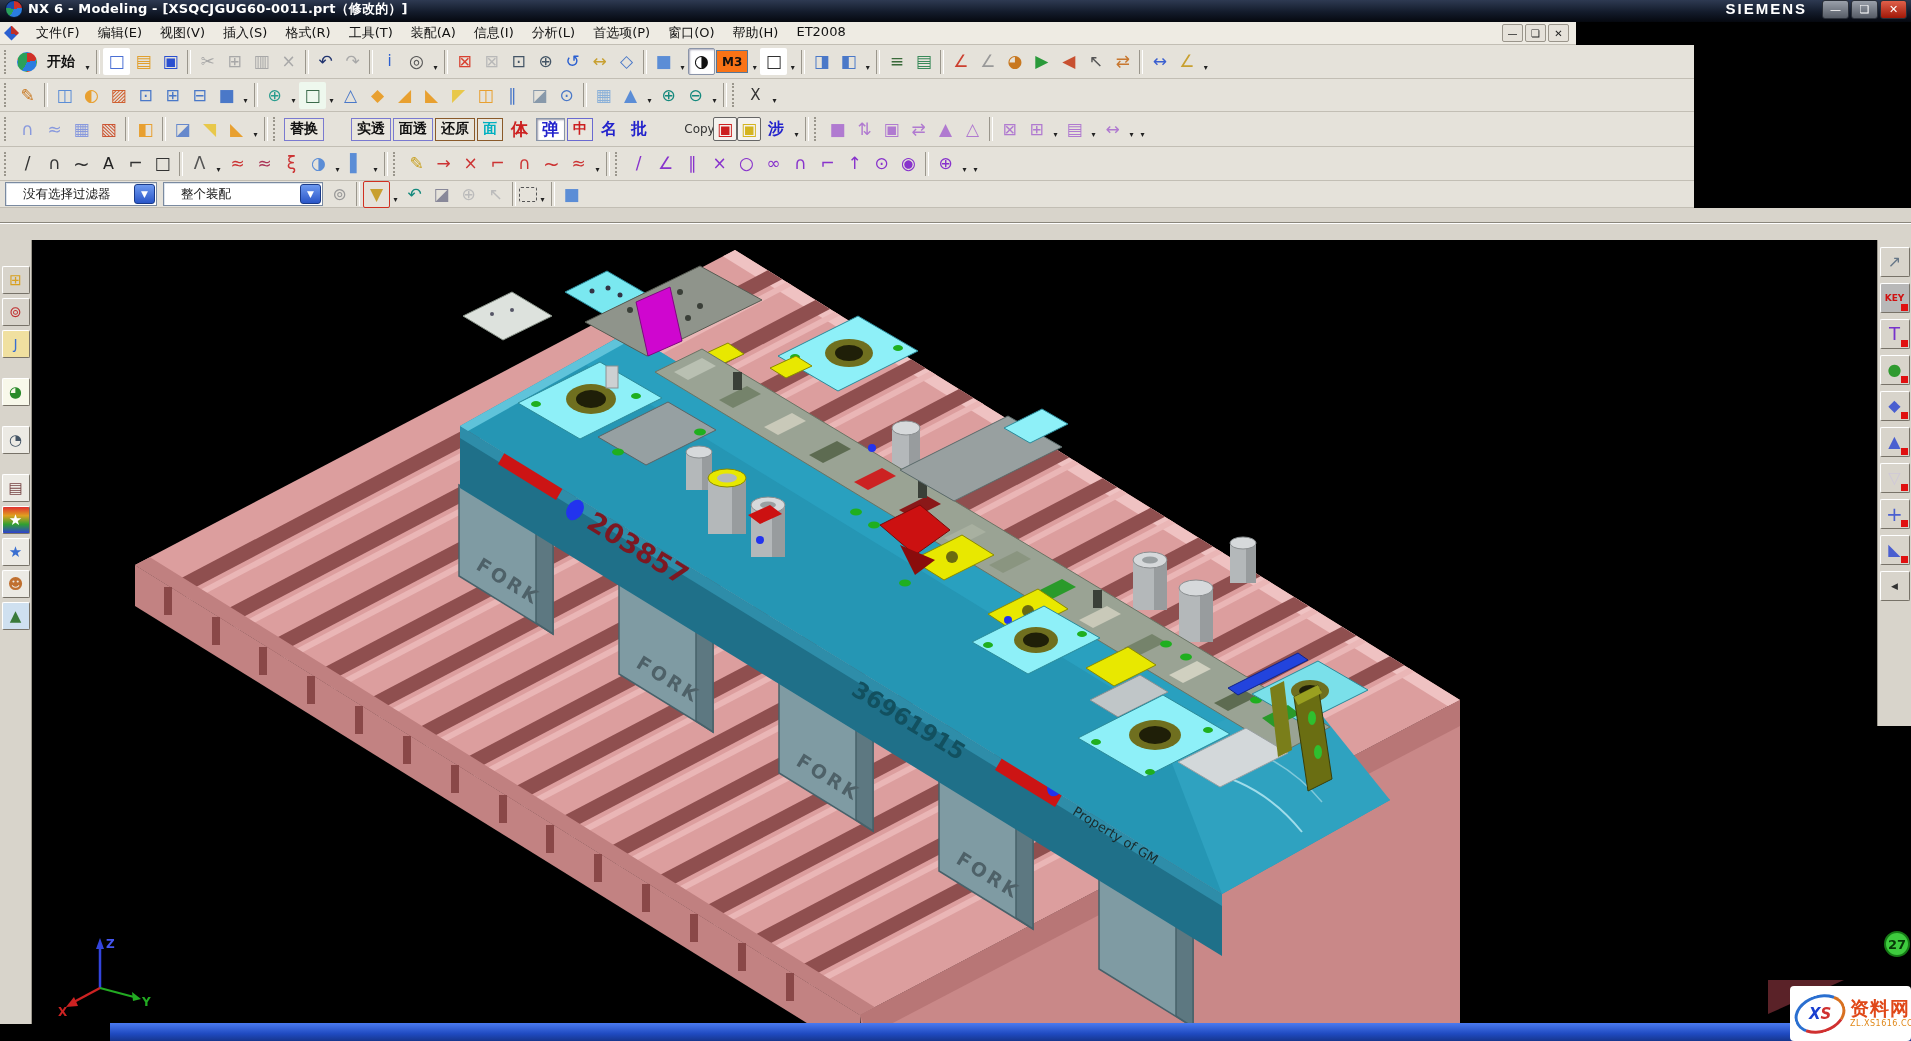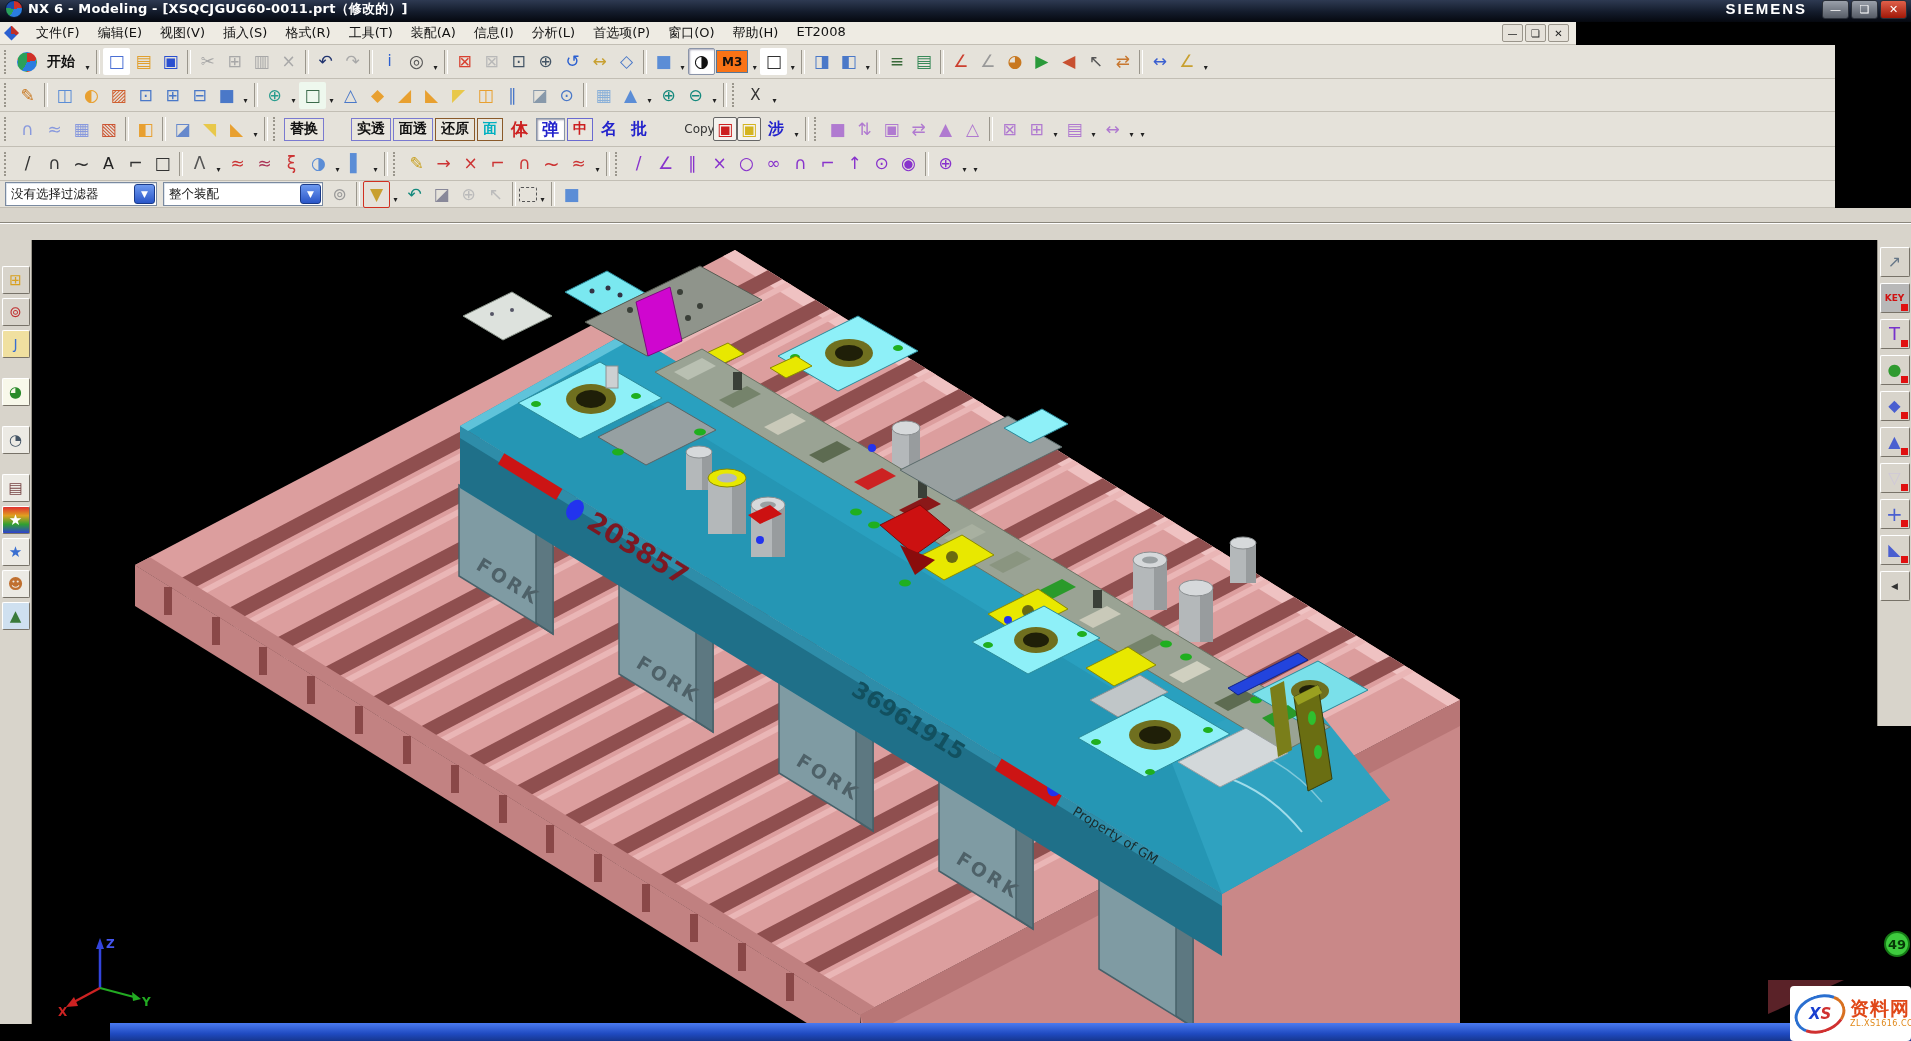--- a/index.html
+++ b/index.html
@@ -23,21 +23,21 @@
   
   .menubar{position:absolute;left:0;top:22px;width:1576px;height:22px;background:#eeebe3;
     border-bottom:1px solid #c2beb4;display:flex;align-items:center}
   .appicon{width:15px;height:15px;margin:0 8px 0 4px;background:conic-gradient(#c03028 0 30%,#2a5fd0 30% 100%);
     clip-path:polygon(50% 0,100% 50%,50% 100%,0 50%)}
   .menu-item{padding:2px 9px;color:#111;font-size:13px}
   .mdibtns{margin-left:auto;display:flex;margin-right:6px}
   .mdibtn{width:19px;height:16px;margin:0 1px;background:#e6e2da;border:1px solid #9a958b;
     display:flex;align-items:center;justify-content:center;font-size:10px;color:#222;border-radius:2px}
   
-  .tbrow{position:absolute;left:0;width:1835px;background:#e5e2da;border-bottom:1px solid #c2beb4;
+  .tbrow{position:absolute;left:0;width:1694px;background:#e5e2da;border-bottom:1px solid #c2beb4;
     display:flex;align-items:center;padding-left:2px;box-sizing:border-box}
   #row1{top:45px;height:34px}
   #row2{top:79px;height:33px}
   #row3{top:112px;height:35px}
   #row4{top:147px;height:34px}
   .tbi{width:25px;height:25px;display:flex;align-items:center;justify-content:center;
     font-size:17px;line-height:1;border:1px solid transparent;border-radius:2px;flex:none}
   .tbi.pressed{background:#fff;border:1px solid #8a94a8;box-shadow:inset 1px 1px 2px #aab}
   .tbi.redbox{border:1px solid #d03020}
   .tbi.boxed{border:1px solid #666;background:#f4f2ee;width:22px;height:22px}
@@ -51,21 +51,21 @@
     font-size:8px;color:#222;padding-bottom:4px;flex:none}
   .tbbtn{height:23px;padding:0 5px;margin:0 1px;display:flex;align-items:center;flex:none;
     font-size:14px;font-weight:bold;background:#e9e6de;border:1px solid #8888cc;color:#111;
     font-family:"DejaVu Sans",sans-serif}
   .tbbtn.plain{border-color:transparent;background:transparent}
   .tbbtn.sunken{background:#fff;box-shadow:inset 1px 1px 2px #99a}
   
   #selbar{top:181px;height:27px}
   .combo{display:flex;align-items:center;height:22px;background:#fff;margin:0 3px;
     border:1px solid #7a8aa0;box-shadow:inset 1px 1px 0 #dde4ec;flex:none}
-  .combo .txt{padding:0 5px;font-size:12.5px;color:#111;white-space:nowrap}
+  .combo .txt{padding:0 17px;font-size:12.5px;color:#111;white-space:nowrap}
   .combo .dbtn{width:19px;height:18px;margin:1px;border-radius:3px;color:#fff;font-size:9px;
     background:linear-gradient(180deg,#6e9af0,#2a56c8);border:1px solid #1a3a88;
     display:flex;align-items:center;justify-content:center;margin-left:auto}
   
   .strip{position:absolute;left:0;top:208px;width:1911px;height:32px;background:#d8d4cb}
   .strip .groove{position:absolute;left:0;top:14px;width:1911px;height:0;
     border-top:1px solid #8a867c;border-bottom:1px solid #fff}
   .sbtn{position:absolute;width:17px;height:16px;background:#d8d4cb;border:1px solid;
     border-color:#fff #77726a #77726a #fff;display:flex;align-items:center;justify-content:center;
     font-size:8px;color:#222}
@@ -644,21 +644,21 @@
     <span class="tbi badge" style="color: rgb(119, 51, 204); font-size: 18px;">T</span>
     <span class="tbi badge" style="color: rgb(47, 154, 47);">●</span>
     <span class="tbi badge" style="color: rgb(74, 95, 208);">◆</span>
     <span class="tbi badge" style="color: rgb(74, 95, 208);">▲</span>
     <span class="tbi badge" style="color: rgb(207, 200, 216);">▽</span>
     <span class="tbi badge" style="color: rgb(74, 95, 208); font-size: 20px;">+</span>
     <span class="tbi badge" style="color: rgb(74, 95, 208);">◣</span>
     <span class="tbi" style="color: rgb(51, 51, 51); font-size: 9px;">◀</span>
   </div>
 
-<div class="badge27">49</div>
+<div class="badge27">27</div>
 
 <div class="wm-wedge"></div>
 <div class="watermark">
   <div class="wm-oval">
     <span><span>X</span><b>S</b></span>
   </div>
   <div class="wm-col">
     <div class="wm-name">资料网</div>
     <div class="wm-url">ZL.XS1616.COM</div>
   </div>

